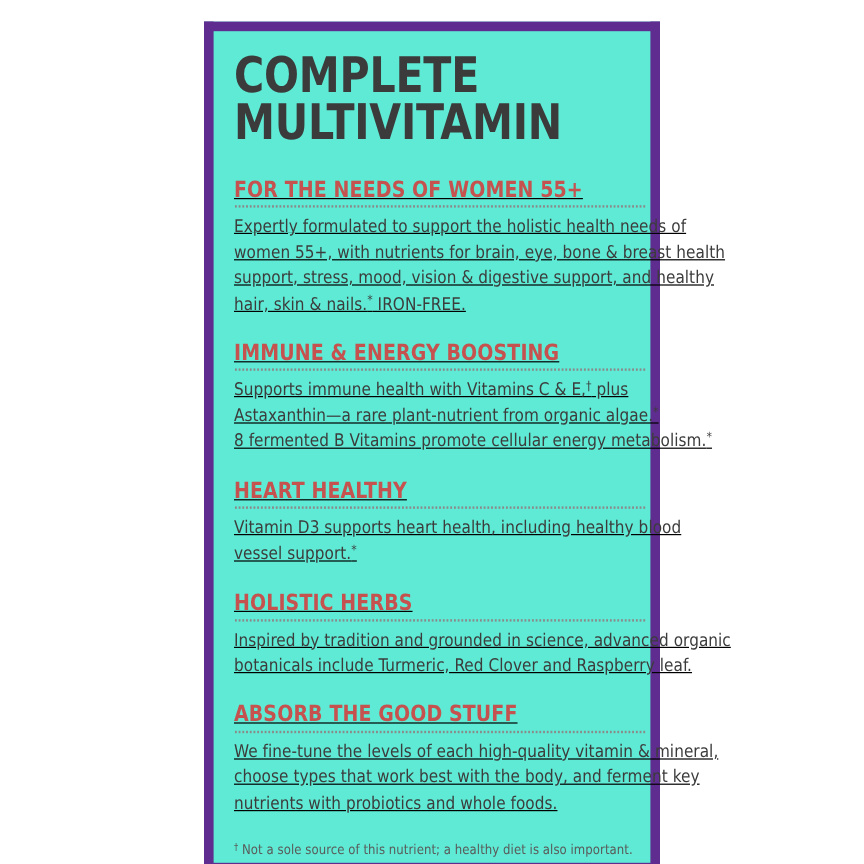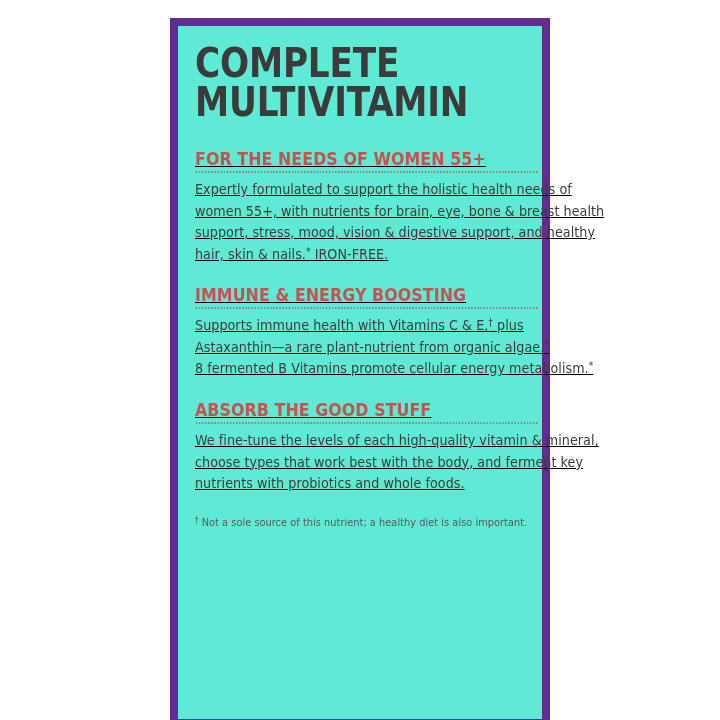--- a/index.html
+++ b/index.html
@@ -170,21 +170,37 @@
         <section class="section">
           <h2 class="section-heading">IMMUNE &amp; ENERGY BOOSTING</h2>
           <div class="section-rule"></div>
           <p class="section-body">
             <span class="ln">Supports immune health with Vitamins C &amp; E,<sup class="mark">†</sup> plus</span>
             <span class="ln">Astaxanthin—a rare plant-nutrient from organic algae.<sup class="mark">*</sup></span>
             <span class="ln">8 fermented B Vitamins promote cellular energy metabolism.<sup class="mark">*</sup></span>
           </p>
         </section>
 
-
+        <section class="section">
+          <h2 class="section-heading">HEART HEALTHY</h2>
+          <div class="section-rule"></div>
+          <p class="section-body">
+            <span class="ln">Vitamin D3 supports heart health, including healthy blood</span>
+            <span class="ln">vessel support.<sup class="mark">*</sup></span>
+          </p>
+        </section>
+
+        <section class="section">
+          <h2 class="section-heading">HOLISTIC HERBS</h2>
+          <div class="section-rule"></div>
+          <p class="section-body">
+            <span class="ln">Inspired by tradition and grounded in science, advanced organic</span>
+            <span class="ln">botanicals include Turmeric, Red Clover and Raspberry leaf.</span>
+          </p>
+        </section>
 
         <section class="section">
           <h2 class="section-heading">ABSORB THE GOOD STUFF</h2>
           <div class="section-rule"></div>
           <p class="section-body">
             <span class="ln">We fine-tune the levels of each high-quality vitamin &amp; mineral,</span>
             <span class="ln">choose types that work best with the body, and ferment key</span>
             <span class="ln">nutrients with probiotics and whole foods.</span>
           </p>
         </section>

